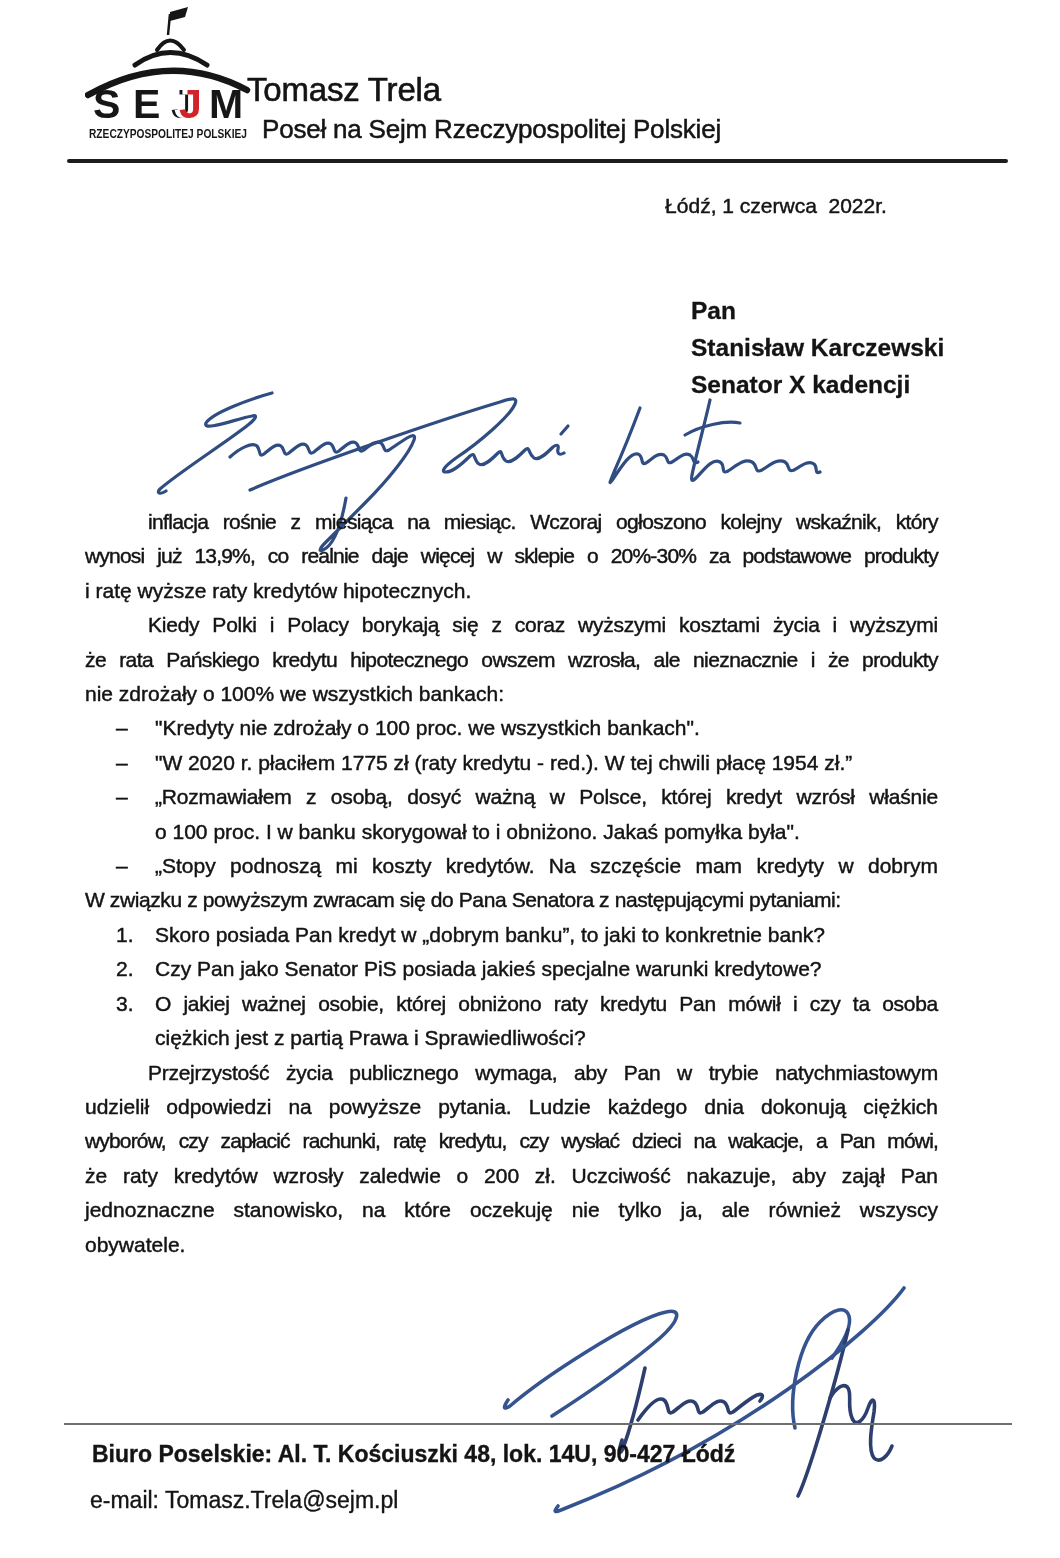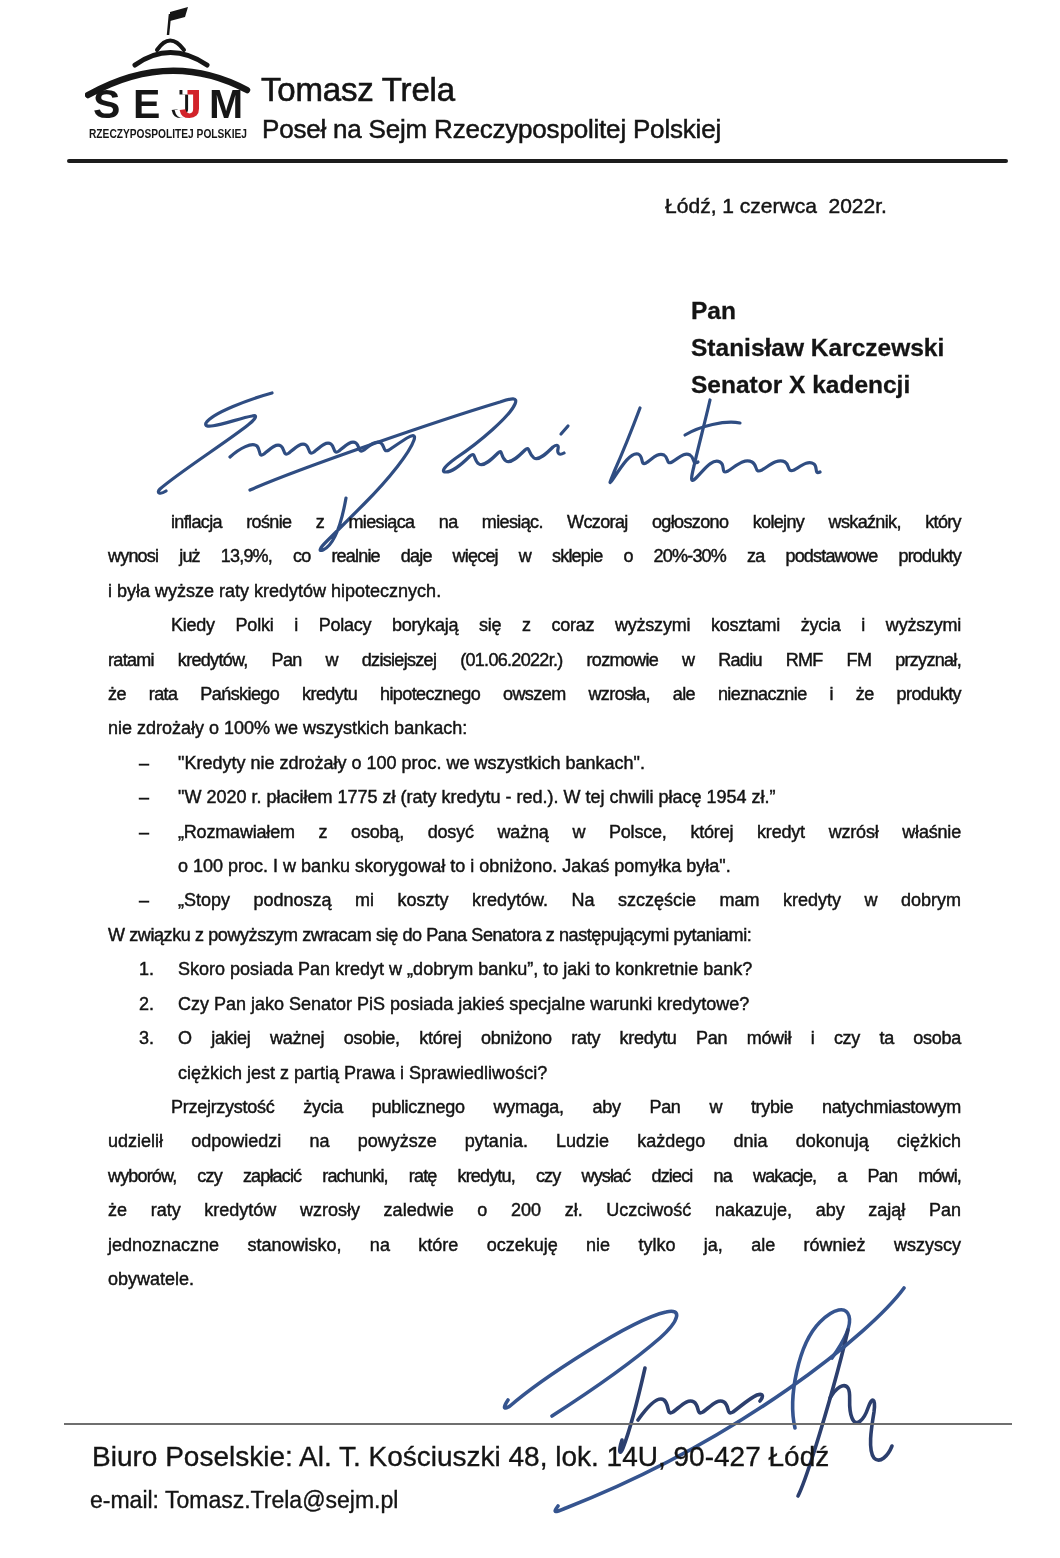--- a/index.html
+++ b/index.html
@@ -3,41 +3,41 @@
 <meta charset="utf-8">
 <style>
   html,body{margin:0;padding:0;background:#e8e8e8;}
   .page{
     position:relative;width:1060px;height:1558px;background:#ffffff;
     margin:0 auto;overflow:hidden;
     font-family:"Liberation Sans",sans-serif;color:#141414;
   }
   .abs{position:absolute;}
   
-  .brand-name{left:261px;top:71px;font-size:33px;font-weight:400;
+  .brand-name{left:247px;top:71px;font-size:33px;font-weight:400;
     -webkit-text-stroke:0.6px #141414;letter-spacing:-0.2px;}
   .brand-role{left:262px;top:114px;font-size:26px;font-weight:400;
     -webkit-text-stroke:0.5px #141414;letter-spacing:-0.2px;}
   .header-rule{left:67px;top:159px;width:941px;height:4px;background:#1d1d1d;border-radius:2px;}
   
   .dateline{left:600px;top:194px;width:352px;text-align:center;font-size:21px;
     -webkit-text-stroke:0.45px #141414;white-space:pre;}
   .addressee{left:691px;top:292px;font-size:24.5px;font-weight:700;line-height:37px;
     -webkit-text-stroke:0.3px #141414;}
   
-  .letter-body{left:108px;top:505px;width:853px;font-size:18px;line-height:34.4px;
+  .letter-body{left:85px;top:505px;width:853px;font-size:21px;line-height:34.4px;
     -webkit-text-stroke:0.45px #141414;}
   .bodyline{display:block;}
   .jl{text-align:justify;text-align-last:justify;text-justify:inter-word;}
   .ind{text-indent:63px;}
   .item{position:relative;padding-left:70px;}
   .marker{position:absolute;left:31px;top:0;}
   
   .footer-rule{left:64px;top:1423px;width:948px;height:2px;background:#6f6f6f;}
-  .footer-line1{left:92px;top:1441px;font-size:28px;-webkit-text-stroke:0.35px #141414;}
+  .footer-line1{left:92px;top:1441px;font-size:23px;font-weight:bold;-webkit-text-stroke:0.35px #141414;}
   .footer-line2{left:90px;top:1487px;font-size:23px;-webkit-text-stroke:0.35px #141414;}
   svg{display:block;}
   .ink path{fill:none;stroke-linecap:round;stroke-linejoin:round;}
 </style>
 </head>
 <body>
 
 <div class="page">
 
   <svg class="abs" style="left:85px;top:5px;" width="180" height="140" viewBox="0 0 180 140">
@@ -80,25 +80,24 @@
     <path d="M411,49 L418,41"></path>
     <path d="M490,23 C484,39 472,69 464,87 C460,97 458,101 463,94 C473,79 481,67 488,69 C494,71 490,81 496,78 C502,74 508,67 514,70 C519,73 516,80 522,77 C529,73 534,67 540,70 C545,73 542,80 548,77"></path>
     <path d="M560,15 C556,33 548,63 544,81 C541,93 540,99 546,93 C554,85 562,73 570,77 C576,80 570,90 578,86 C586,81 594,73 602,77 C608,80 604,89 612,85 C620,80 628,73 635,77 C640,80 637,88 644,85 C651,81 658,75 664,79 C668,82 664,90 670,87"></path>
     <path d="M535,50 C550,41 575,35 590,38"></path>
   </svg>
 
   <div class="abs letter-body">
       <div class="para">
         <div class="bodyline jl ind" style="white-space: nowrap; letter-spacing: -0.6375px;">inflacja rośnie z miesiąca na miesiąc. Wczoraj ogłoszono kolejny wskaźnik, który</div>
         <div class="bodyline jl" style="white-space: nowrap; letter-spacing: -0.809036px;">wynosi już 13,9%, co realnie daje więcej w sklepie o 20%-30% za podstawowe produkty</div>
-        <div class="bodyline" style="">i była wyższe raty kredytów hipotecznych.</div>
+        <div class="bodyline" style="">i ratę wyższe raty kredytów hipotecznych.</div>
       </div>
       <div class="para">
         <div class="bodyline jl ind" style="white-space: nowrap; letter-spacing: -0.234211px;">Kiedy Polki i Polacy borykają się z coraz wyższymi kosztami życia i wyższymi</div>
-        <div class="bodyline jl" style="white-space: nowrap; letter-spacing: -0.688554px;">ratami kredytów, Pan w dzisiejszej (01.06.2022r.) rozmowie w Radiu RMF FM przyznał,</div>
         <div class="bodyline jl" style="white-space: nowrap; letter-spacing: -0.58012px;">że rata Pańskiego kredytu hipotecznego owszem wzrosła, ale nieznacznie i że produkty</div>
         <div class="bodyline" style="">nie zdrożały o 100% we wszystkich bankach:</div>
       </div>
       <div class="para item">
         <span class="marker">–</span>
         <div class="bodyline" style="">"Kredyty nie zdrożały o 100 proc. we wszystkich bankach".</div>
       </div>
       <div class="para item">
         <span class="marker">–</span>
         <div class="bodyline" style="">"W 2020 r. płaciłem 1775 zł (raty kredytu - red.). W tej chwili płacę 1954 zł.”</div>

